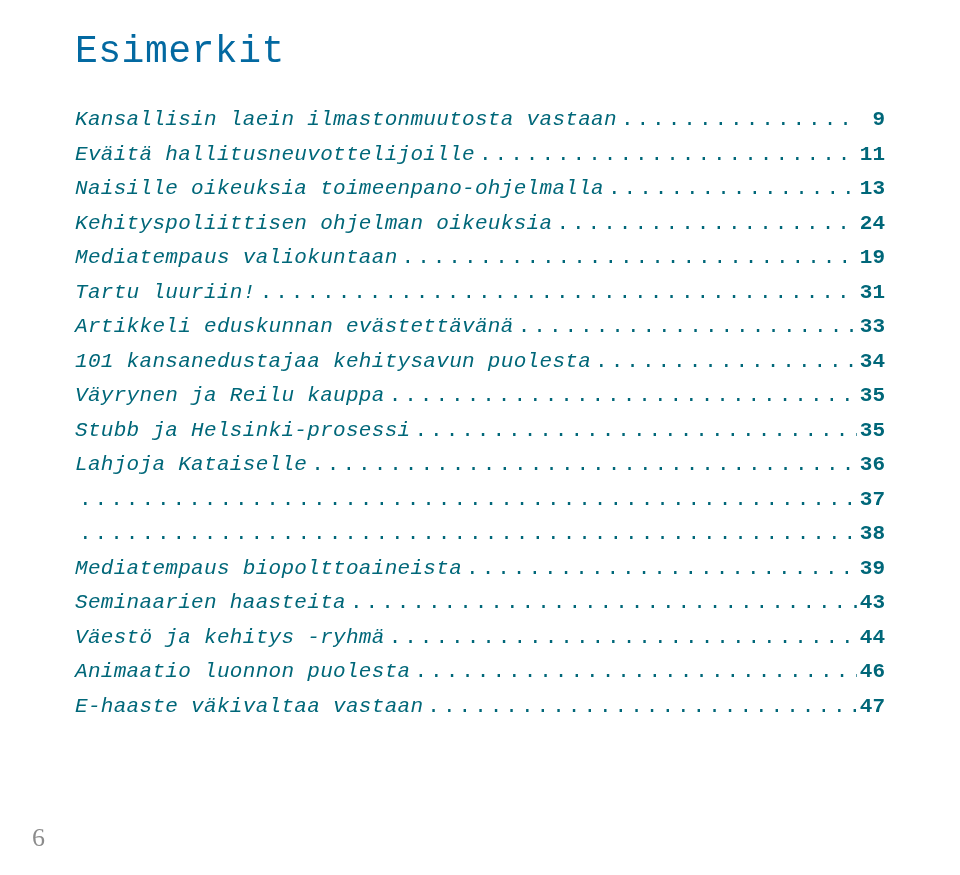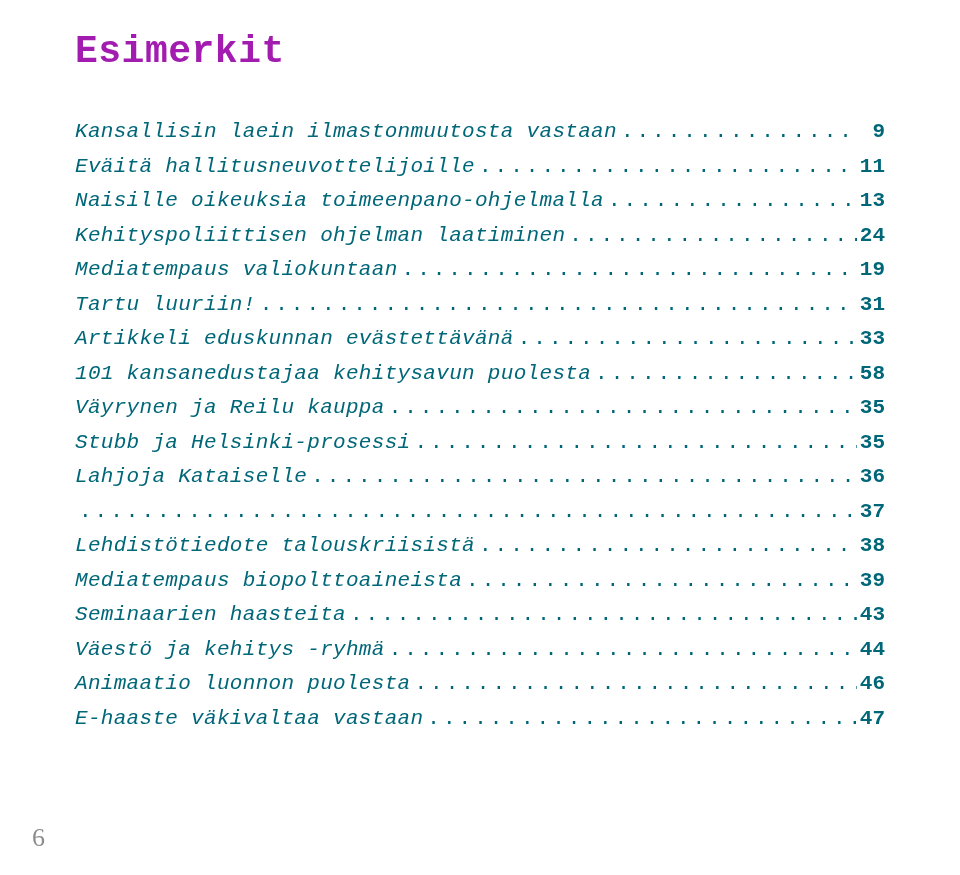--- a/index.html
+++ b/index.html
@@ -7,23 +7,23 @@
   body {
     background: #ffffff;
     font-family: "Courier New", Courier, monospace;
     padding: 30px 75px 0 75px;
     color: #006779;
     position: relative;
   }
   .title {
     font-family: "Courier New", Courier, monospace;
     font-size: 38px;
-    font-weight: bold;
-    color: #a21caf;
-    margin-bottom: 48px;
+    font-weight: normal;
+    color: #0369a1;
+    margin-bottom: 36px;
     letter-spacing: 0.5px;
   }
   .toc {
     font-size: 21px;
     line-height: 1.0;
     color: #006779;
   }
   .toc-row {
     display: flex;
     align-items: baseline;
@@ -80,21 +80,21 @@
       <span class="toc-label">Eväitä hallitusneuvottelijoille</span>
       <span class="toc-dots"></span>
       <span class="toc-page">11</span>
     </div>
     <div class="toc-row">
       <span class="toc-label">Naisille oikeuksia toimeenpano-ohjelmalla</span>
       <span class="toc-dots"></span>
       <span class="toc-page">13</span>
     </div>
     <div class="toc-row">
-      <span class="toc-label">Kehityspoliittisen ohjelman laatiminen</span>
+      <span class="toc-label">Kehityspoliittisen ohjelman oikeuksia</span>
       <span class="toc-dots"></span>
       <span class="toc-page">24</span>
     </div>
     <div class="toc-row">
       <span class="toc-label">Mediatempaus valiokuntaan</span>
       <span class="toc-dots"></span>
       <span class="toc-page">19</span>
     </div>
     <div class="toc-row">
       <span class="toc-label">Tartu luuriin!</span>
@@ -102,21 +102,21 @@
       <span class="toc-page">31</span>
     </div>
     <div class="toc-row">
       <span class="toc-label">Artikkeli eduskunnan evästettävänä</span>
       <span class="toc-dots"></span>
       <span class="toc-page">33</span>
     </div>
     <div class="toc-row">
       <span class="toc-label">101 kansanedustajaa kehitysavun puolesta</span>
       <span class="toc-dots"></span>
-      <span class="toc-page">58</span>
+      <span class="toc-page">34</span>
     </div>
     <div class="toc-row">
       <span class="toc-label">Väyrynen ja Reilu kauppa</span>
       <span class="toc-dots"></span>
       <span class="toc-page">35</span>
     </div>
     <div class="toc-row">
       <span class="toc-label">Stubb ja Helsinki-prosessi</span>
       <span class="toc-dots"></span>
       <span class="toc-page">35</span>
@@ -124,21 +124,20 @@
     <div class="toc-row">
       <span class="toc-label">Lahjoja Kataiselle</span>
       <span class="toc-dots"></span>
       <span class="toc-page">36</span>
     </div>
     <div class="toc-row">
       <span class="toc-dots"></span>
       <span class="toc-page">37</span>
     </div>
     <div class="toc-row">
-      <span class="toc-label">Lehdistötiedote talouskriisistä</span>
       <span class="toc-dots"></span>
       <span class="toc-page">38</span>
     </div>
     <div class="toc-row">
       <span class="toc-label">Mediatempaus biopolttoaineista</span>
       <span class="toc-dots"></span>
       <span class="toc-page">39</span>
     </div>
     <div class="toc-row">
       <span class="toc-label">Seminaarien haasteita</span>

